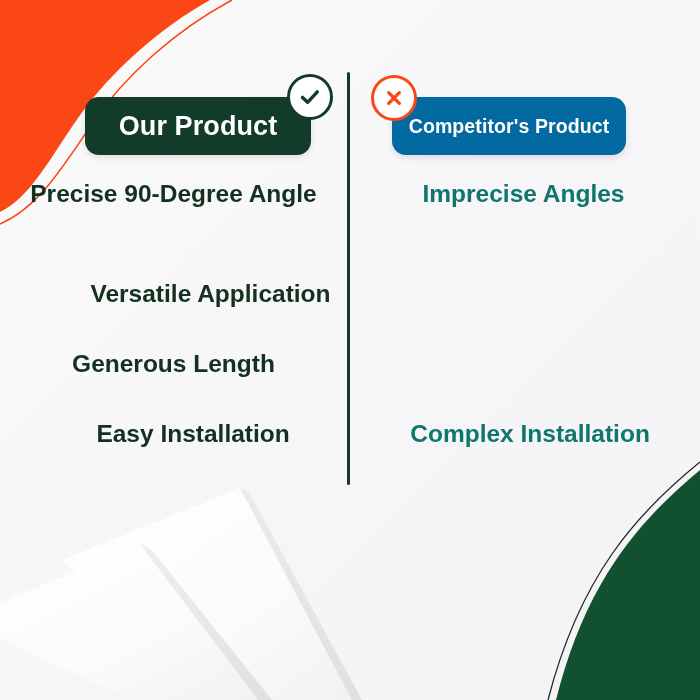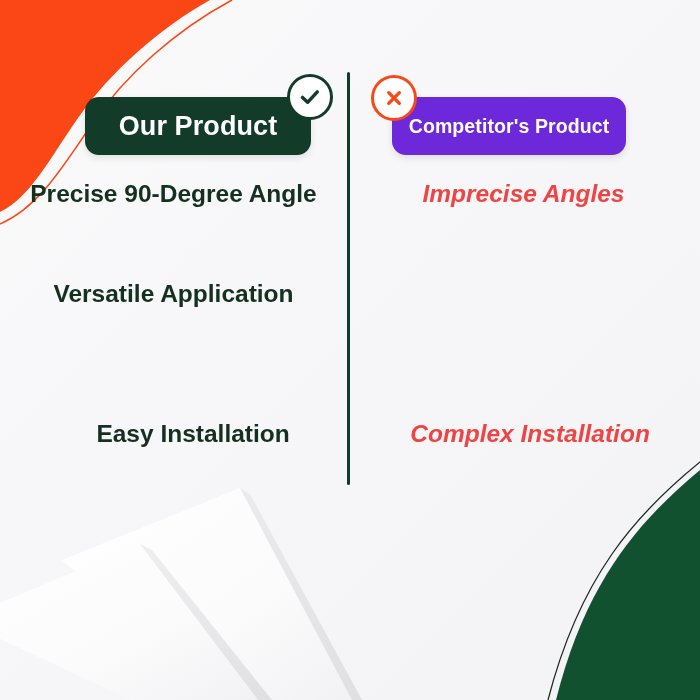--- a/index.html
+++ b/index.html
@@ -49,21 +49,21 @@
     background: #123b2a;
     font-size: 27px;
     box-shadow: 0 3px 7px rgba(0,0,0,0.10);
   }
 
   #pill-theirs {
     left: 392px;
     top: 97px;
     width: 234px;
     height: 58px;
-    background: #6d28d9;
+    background: #0369a1;
     font-size: 19.5px;
     box-shadow: 0 3px 7px rgba(0,0,0,0.10);
   }
 
   
   .badge {
     position: absolute;
     width: 46px;
     height: 46px;
     border-radius: 50%;
@@ -117,21 +117,21 @@
     align-items: flex-start;
     justify-content: center;
     text-align: center;
     font-weight: 700;
     font-size: 24.5px;
     line-height: 1.3;
     padding: 0 14px;
   }
 
   .cell-left  { width: 347px; color: #14301f; }
-  .cell-right { width: 353px; color: #ef4444; font-style: italic; }
+  .cell-right { width: 353px; color: #0f766e; }
 </style>
 </head>
 <body>
 
 <div id="canvas">
 
   <svg class="bg-layer" viewBox="0 0 700 700" width="700" height="700" xmlns="http://www.w3.org/2000/svg">
     <defs>
       <linearGradient id="stripTop" x1="0" y1="0" x2="1" y2="1">
         <stop offset="0%" stop-color="#ffffff"></stop>
@@ -191,25 +191,26 @@
     </svg>
   </div>
 
   <div id="rows">
 
     <div class="row" style="height:78px;">
       <div class="cell cell-left" style="max-width:347px;">Precise 90-Degree Angle</div>
       <div class="cell cell-right">Imprecise Angles</div>
     </div>
 
+    <div class="row" style="height:48px;padding-left:37px;">
+      <div class="cell cell-left">Versatile Application</div>
+    </div>
+
     <div class="row" style="height:48px;">
-      <div class="cell cell-left">Versatile Application</div>
-    </div>
-
-    <div class="row" style="height:48px;">
+      <div class="cell cell-left">Generous Length</div>
     </div>
 
     <div class="row" style="height:48px;padding-left:26px;">
       <div class="cell cell-left">Easy Installation</div>
       <div class="cell cell-right">Complex Installation</div>
     </div>
 
   </div>
 
 </div>

